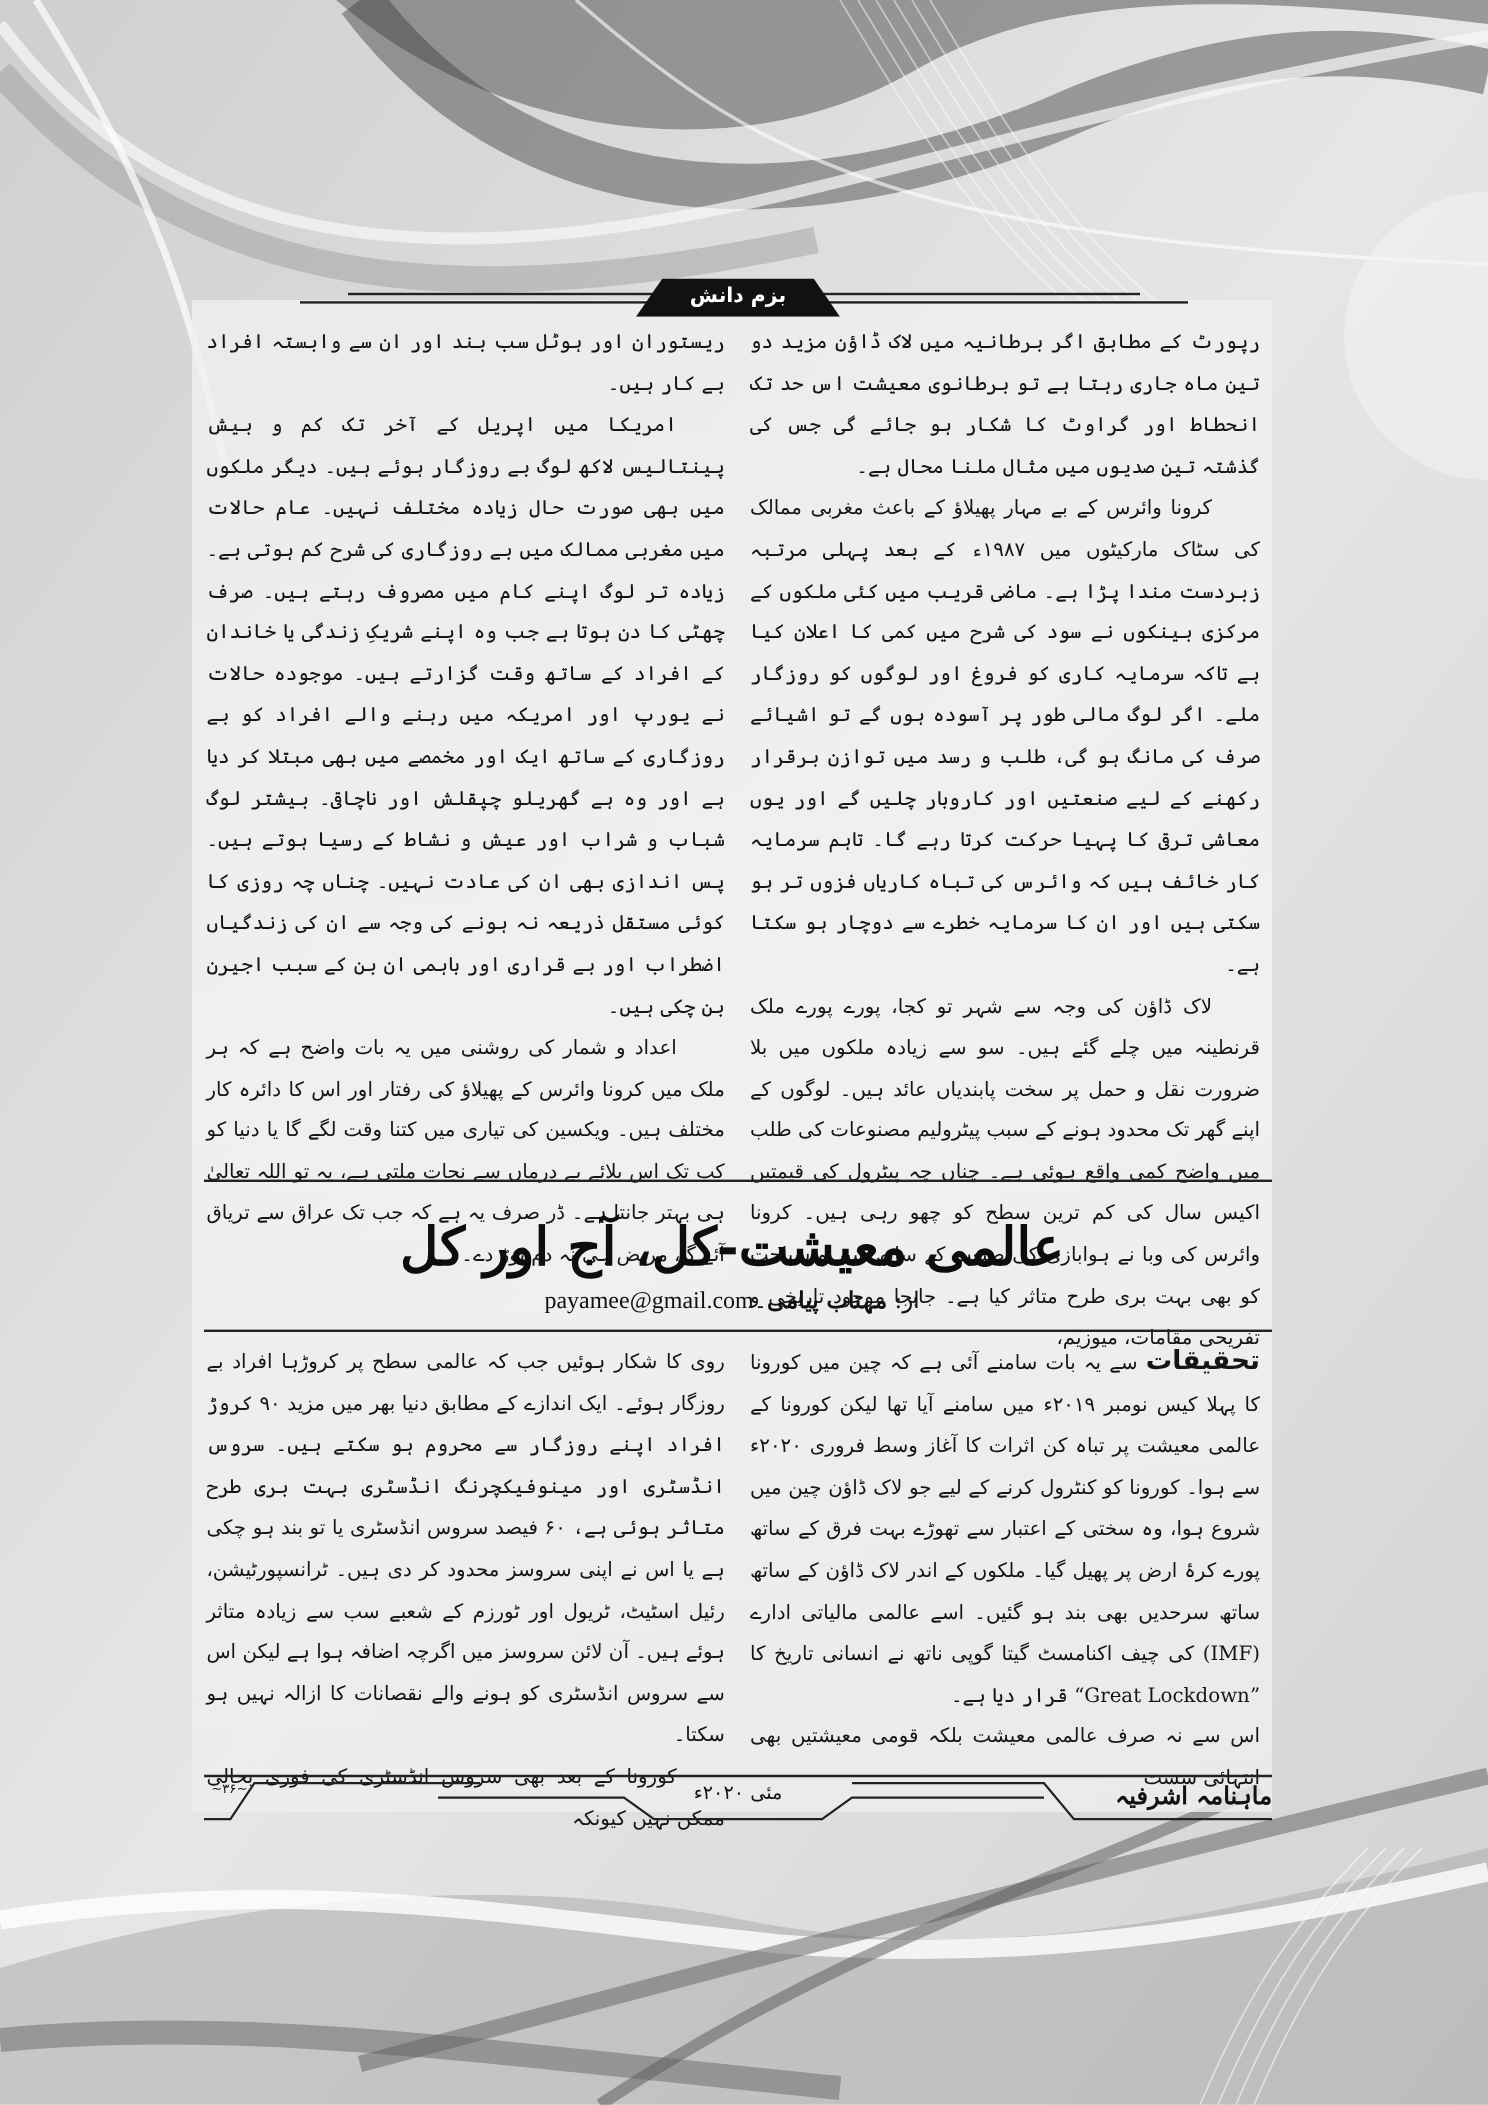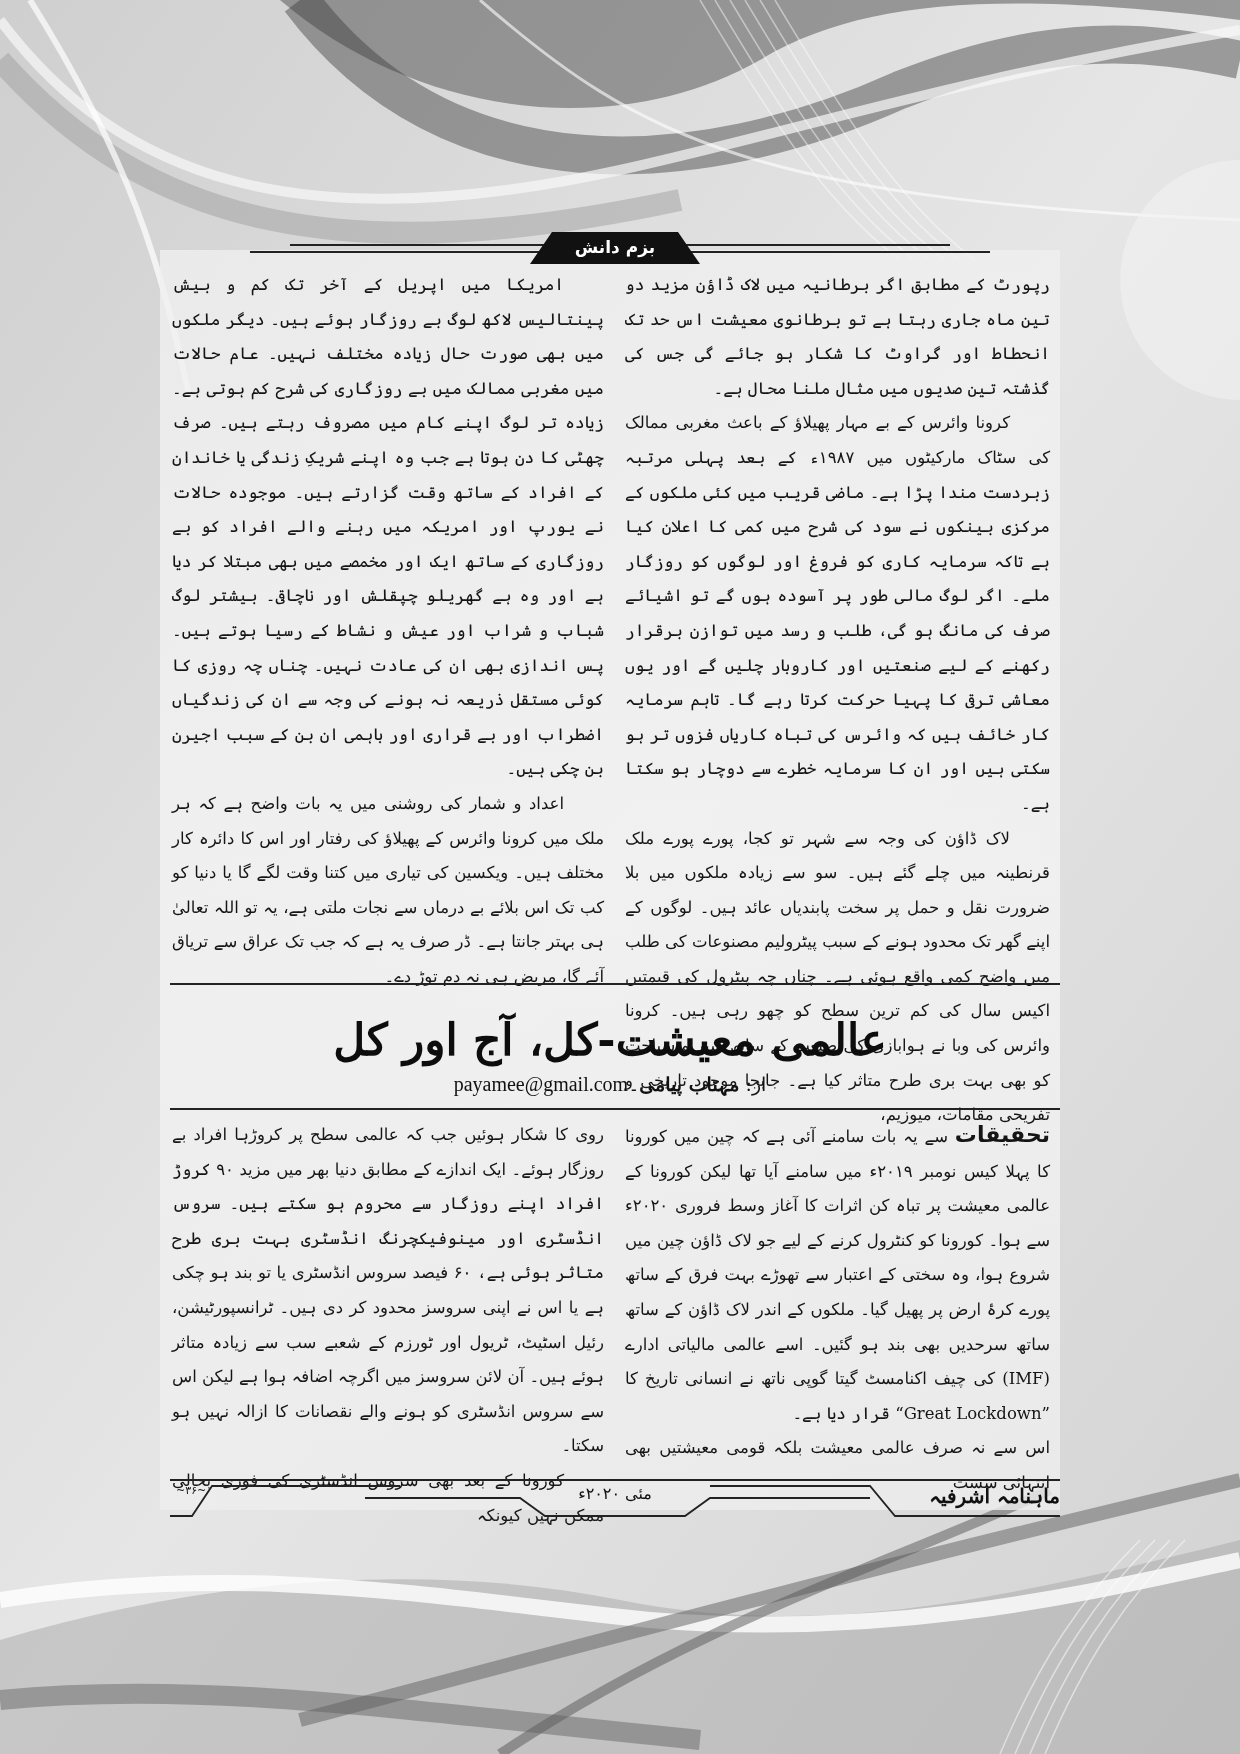--- a/index.html
+++ b/index.html
@@ -131,20 +131,21 @@
     <span>بزم دانش</span>
   </div>
 </div>
 
 <div class="layer col col-top-right">
   <p>رپورٹ کے مطابق اگر برطانیہ میں لاک ڈاؤن مزید دو تین ماہ جاری رہتا ہے تو برطانوی معیشت اس حد تک انحطاط اور گراوٹ کا شکار ہو جائے گی جس کی گذشتہ تین صدیوں میں مثال ملنا محال ہے۔</p>
   <p class="indent">کرونا وائرس کے بے مہار پھیلاؤ کے باعث مغربی ممالک کی سٹاک مارکیٹوں میں ۱۹۸۷ء کے بعد پہلی مرتبہ زبردست مندا پڑا ہے۔ ماضی قریب میں کئی ملکوں کے مرکزی بینکوں نے سود کی شرح میں کمی کا اعلان کیا ہے تاکہ سرمایہ کاری کو فروغ اور لوگوں کو روزگار ملے۔ اگر لوگ مالی طور پر آسودہ ہوں گے تو اشیائے صرف کی مانگ ہو گی، طلب و رسد میں توازن برقرار رکھنے کے لیے صنعتیں اور کاروبار چلیں گے اور یوں معاشی ترقی کا پہیا حرکت کرتا رہے گا۔ تاہم سرمایہ کار خائف ہیں کہ وائرس کی تباہ کاریاں فزوں تر ہو سکتی ہیں اور ان کا سرمایہ خطرے سے دوچار ہو سکتا ہے۔</p>
   <p class="indent">لاک ڈاؤن کی وجہ سے شہر تو کجا، پورے پورے ملک قرنطینہ میں چلے گئے ہیں۔ سو سے زیادہ ملکوں میں بلا ضرورت نقل و حمل پر سخت پابندیاں عائد ہیں۔ لوگوں کے اپنے گھر تک محدود ہونے کے سبب پیٹرولیم مصنوعات کی طلب میں واضح کمی واقع ہوئی ہے۔ چناں چہ پیٹرول کی قیمتیں اکیس سال کی کم ترین سطح کو چھو رہی ہیں۔ کرونا وائرس کی وبا نے ہوابازی کی صنعت کے ساتھ سیر و سیاحت کو بھی بہت بری طرح متاثر کیا ہے۔ جابجا موجود تاریخی و تفریحی مقامات، میوزیم،</p>
 </div>
 <div class="layer col col-top-left">
+  <p>ریستوران اور ہوٹل سب بند اور ان سے وابستہ افراد بے کار ہیں۔</p>
   <p class="indent">امریکا میں اپریل کے آخر تک کم و بیش پینتالیس لاکھ لوگ بے روزگار ہوئے ہیں۔ دیگر ملکوں میں بھی صورت حال زیادہ مختلف نہیں۔ عام حالات میں مغربی ممالک میں بے روزگاری کی شرح کم ہوتی ہے۔ زیادہ تر لوگ اپنے کام میں مصروف رہتے ہیں۔ صرف چھٹی کا دن ہوتا ہے جب وہ اپنے شریکِ زندگی یا خاندان کے افراد کے ساتھ وقت گزارتے ہیں۔ موجودہ حالات نے یورپ اور امریکہ میں رہنے والے افراد کو بے روزگاری کے ساتھ ایک اور مخمصے میں بھی مبتلا کر دیا ہے اور وہ ہے گھریلو چپقلش اور ناچاقی۔ بیشتر لوگ شباب و شراب اور عیش و نشاط کے رسیا ہوتے ہیں۔ پس اندازی بھی ان کی عادت نہیں۔ چناں چہ روزی کا کوئی مستقل ذریعہ نہ ہونے کی وجہ سے ان کی زندگیاں اضطراب اور بے قراری اور باہمی ان بن کے سبب اجیرن بن چکی ہیں۔</p>
   <p class="indent">اعداد و شمار کی روشنی میں یہ بات واضح ہے کہ ہر ملک میں کرونا وائرس کے پھیلاؤ کی رفتار اور اس کا دائرہ کار مختلف ہیں۔ ویکسین کی تیاری میں کتنا وقت لگے گا یا دنیا کو کب تک اس بلائے بے درماں سے نجات ملتی ہے، یہ تو اللہ تعالیٰ ہی بہتر جانتا ہے۔ ڈر صرف یہ ہے کہ جب تک عراق سے تریاق آئے گا، مریض ہی نہ دم توڑ دے۔</p>
 </div>
 
 <div class="rule" style="left:170px; top:983px; width:890px;"></div>
 
 <div class="layer article-title">عالمی معیشت-کل، آج اور کل</div>
 <div class="layer byline">
   <span>از:</span>
   <span class="author">مہتاب پیامی</span><span>۔</span><span class="email">payamee@gmail.com</span>

